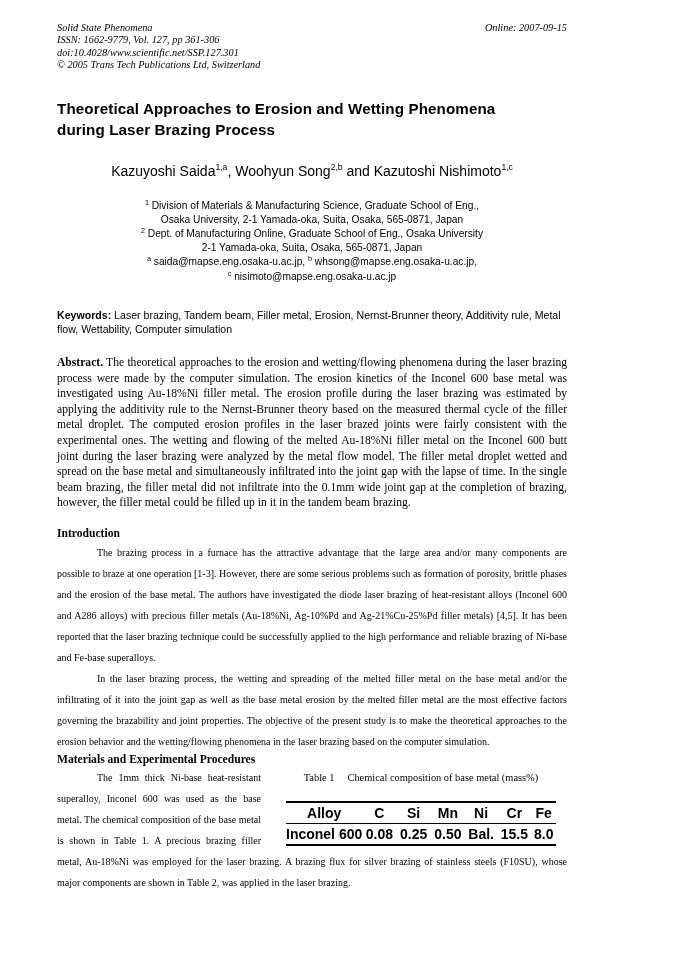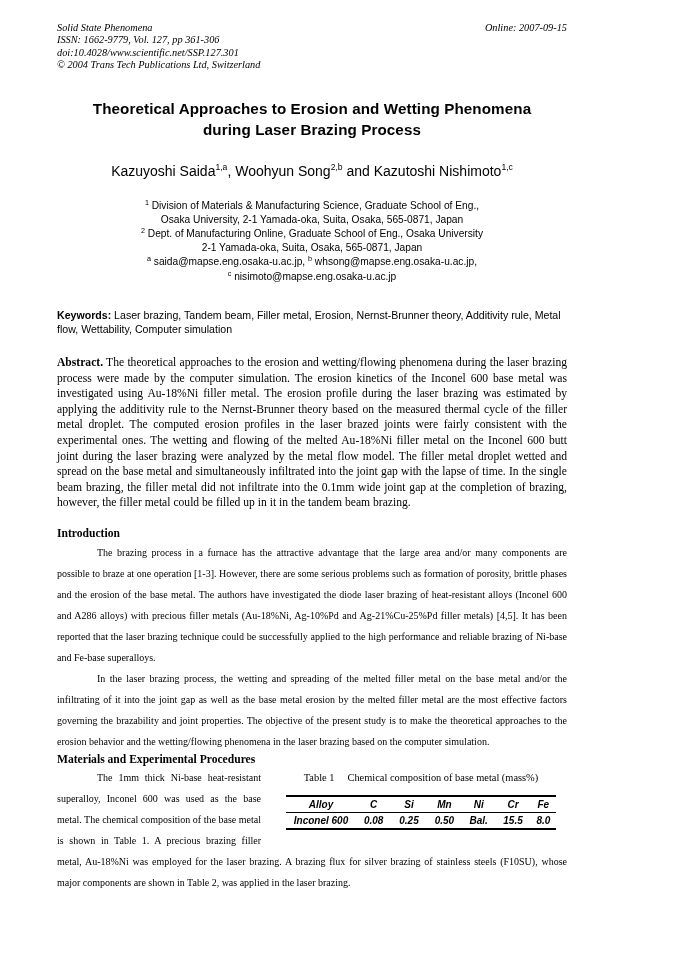--- a/index.html
+++ b/index.html
@@ -37,21 +37,21 @@
     position: absolute;
     right: 0;
     top: 0;
     font-style: italic;
     font-size: 10.3px;
   }
 
   
   .title-block {
     margin-top: 26px;
-    text-align: center;
+    text-align: left;
     font-family: "Liberation Sans", "DejaVu Sans", sans-serif;
     font-weight: bold;
     font-size: 15.2px;
     line-height: 21px;
     letter-spacing: 0.1px;
   }
   .title-block .tline { display: block; }
 
   
   .authors {
@@ -135,32 +135,31 @@
     width: 292px;
     margin-left: 14px;
     margin-top: 4px;
     margin-bottom: 2px;
   }
   .table-caption {
     font-family: "Liberation Serif", "DejaVu Serif", serif;
     font-size: 10.4px;
     line-height: 14px;
     text-align: center;
-    margin-bottom: 10px;
+    margin-bottom: 16px;
     white-space: nowrap;
   }
   .table-caption .cap-gap { display: inline-block; width: 13px; }
   table.comp-table {
     border-collapse: collapse;
     width: 270px;
     margin: 0 auto;
     font-family: "Liberation Sans", "DejaVu Sans", sans-serif;
-    font-size: 10px;
-    font-weight: bold;
-    font-style: italic;
+    font-size: 14px;
+    font-weight: bold;
   }
   table.comp-table th,
   table.comp-table td {
     text-align: center;
     padding: 2px 0 2px 0;
     white-space: nowrap;
   }
   table.comp-table thead tr {
     border-top: 2.2px solid #000;
     border-bottom: 1px solid #000;
@@ -178,21 +177,21 @@
 </style>
 </head>
 <body>
 
 <div class="page">
 
   <div class="journal-header">
     <div class="jh-line">Solid State Phenomena</div>
     <div class="jh-line">ISSN: 1662-9779, Vol. 127, pp 361-306</div>
     <div class="jh-line">doi:10.4028/www.scientific.net/SSP.127.301</div>
-    <div class="jh-line">© 2004 Trans Tech Publications Ltd, Switzerland</div>
+    <div class="jh-line">© 2005 Trans Tech Publications Ltd, Switzerland</div>
     <div class="online-date">Online: 2007-09-15</div>
   </div>
 
   <div class="title-block">
     <span class="tline">Theoretical Approaches to Erosion and Wetting Phenomena</span>
     <span class="tline">during Laser Brazing Process</span>
   </div>
 
   <div class="authors">
     <span>Kazuyoshi Saida</span><sup>1,a</sup><span>, </span><span>Woohyun Song</span><sup>2,b</sup><span> and </span><span>Kazutoshi Nishimoto</span><sup>1,c</sup>

